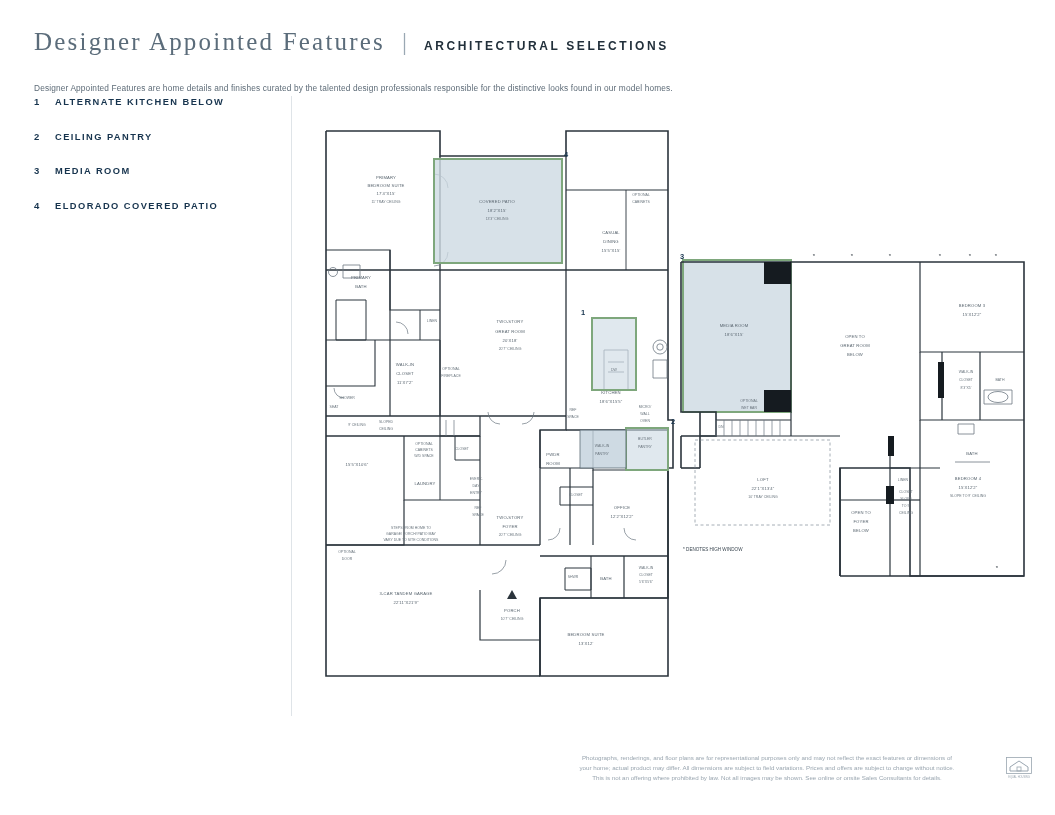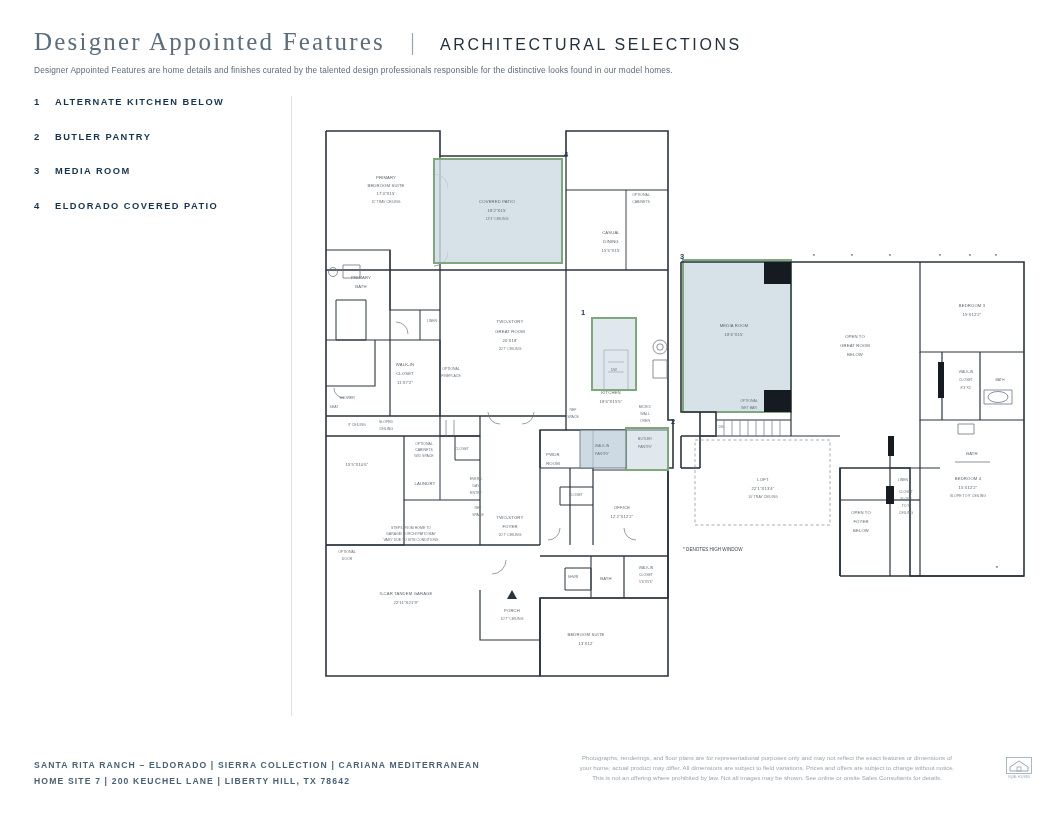--- a/index.html
+++ b/index.html
@@ -24,44 +24,44 @@
   
   .header {
     position: absolute;
     left: 34px;
     top: 28px;
     width: 900px;
   }
   .title-row {
     display: flex;
     align-items: baseline;
-    gap: 16px;
+    gap: 8px;
   }
   .title-main {
     font-family: "Liberation Serif", serif;
     font-size: 25px;
     letter-spacing: 2.2px;
     color: #5b6c7a;
     font-weight: 400;
   }
   .title-divider {
     font-family: "Liberation Serif", serif;
     font-size: 25px;
     color: #9aa8b3;
     margin: 0 9px;
     font-weight: 300;
   }
   .title-sub {
-    font-size: 16px;
+    font-size: 12px;
     letter-spacing: 2.6px;
     color: #22303b;
-    font-weight: 400;
+    font-weight: 700;
   }
   .subtitle {
-    margin-top: 9px;
+    margin-top: 27px;
     font-size: 8.3px;
     letter-spacing: 0.15px;
     color: #5d6b77;
     line-height: 1.3;
   }
 
   
   .legend {
     position: absolute;
     left: 34px;
@@ -153,21 +153,21 @@
     <div class="subtitle">Designer Appointed Features are home details and finishes curated by the talented design professionals responsible for the distinctive looks found in our model homes.</div>
   </div>
 
   <div class="legend">
     <div class="legend-item">
       <span class="legend-num">1</span>
       <span class="legend-label">ALTERNATE KITCHEN BELOW</span>
     </div>
     <div class="legend-item">
       <span class="legend-num">2</span>
-      <span class="legend-label">BUTLER PANTRY</span>
+      <span class="legend-label">CEILING PANTRY</span>
     </div>
     <div class="legend-item">
       <span class="legend-num">3</span>
       <span class="legend-label">MEDIA ROOM</span>
     </div>
     <div class="legend-item">
       <span class="legend-num">4</span>
       <span class="legend-label">ELDORADO COVERED PATIO</span>
     </div>
   </div>
@@ -448,24 +448,20 @@
       <text class="rm-xs" x="903" y="481">LINEN</text>
       <text class="rm-xs" x="906" y="493">CLOSET</text>
       <text class="rm-xs" x="906" y="500">SLOPE</text>
       <text class="rm-xs" x="906" y="507">TO 9'</text>
       <text class="rm-xs" x="906" y="514">CEILING</text>
 
       <text x="683" y="551" font-family="Liberation Sans, sans-serif" font-size="4.6" fill="#3a4650" text-anchor="start">* DENOTES HIGH WINDOW</text>
     </svg>
   </div>
 
-  <div class="footer-left">
-    <div>SANTA RITA RANCH – ELDORADO  |  SIERRA COLLECTION  |  CARIANA MEDITERRANEAN</div>
-    <div>HOME SITE 7  |  200 KEUCHEL LANE  |  LIBERTY HILL, TX 78642</div>
-  </div>
   <div class="footer-right">
     <div>Photographs, renderings, and floor plans are for representational purposes only and may not reflect the exact features or dimensions of</div>
     <div>your home; actual product may differ. All dimensions are subject to field variations. Prices and offers are subject to change without notice.</div>
     <div>This is not an offering where prohibited by law. Not all images may be shown. See online or onsite Sales Consultants for details.</div>
   </div>
   <div class="footer-logo">
     <svg width="26" height="24" viewBox="0 0 26 24" xmlns="http://www.w3.org/2000/svg">
       <rect x="0.5" y="0.5" width="25" height="16" fill="none" stroke="#9aa6b0" stroke-width="0.8"></rect>
       <path d="M4 10 L13 4 L22 10 L22 14 L4 14 Z" fill="none" stroke="#9aa6b0" stroke-width="1"></path>
       <rect x="11" y="10" width="4" height="4" fill="none" stroke="#9aa6b0" stroke-width="0.8"></rect>

